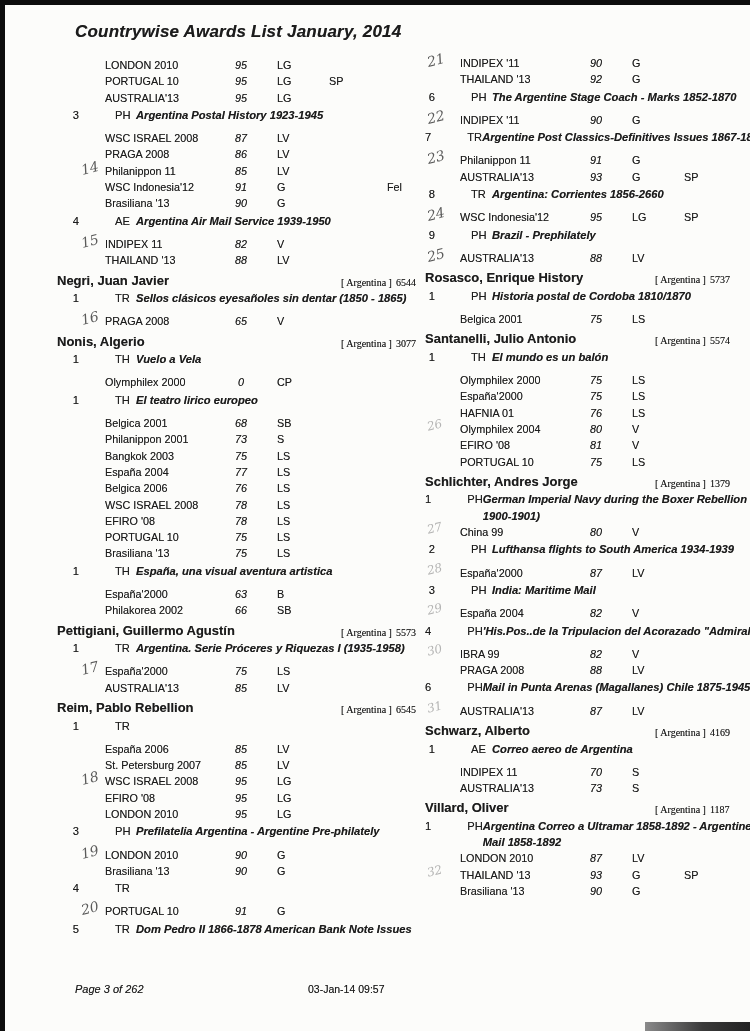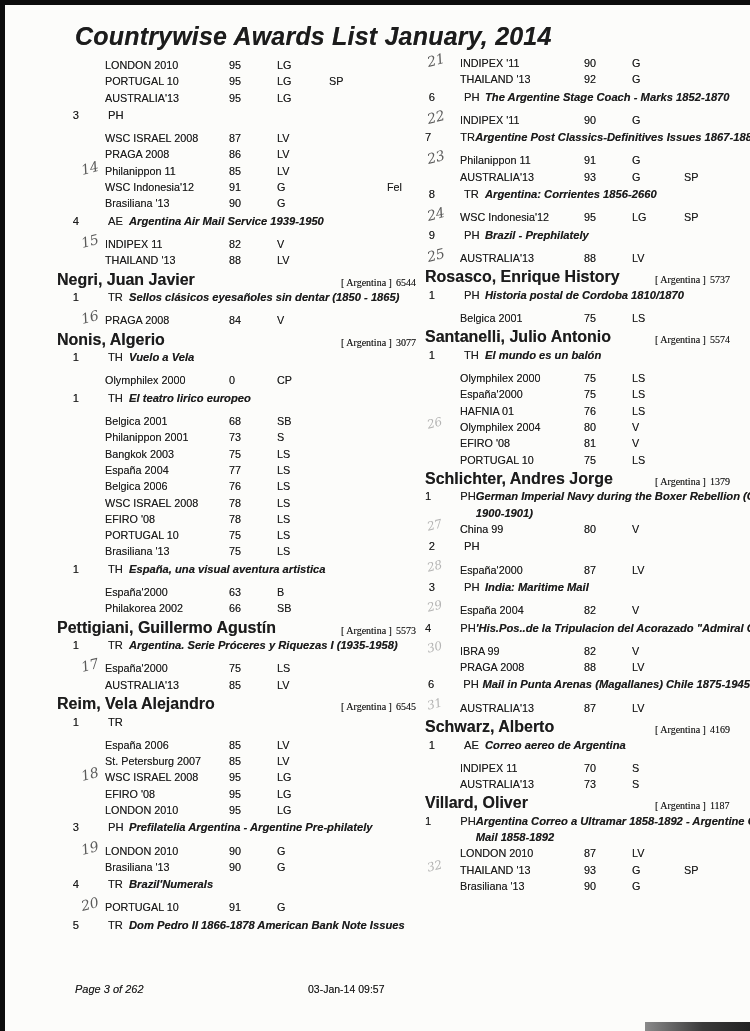--- a/index.html
+++ b/index.html
@@ -5,50 +5,50 @@
   html,body{margin:0;padding:0;background:#e8e8e6;}
   .page{position:relative;width:750px;height:1031px;background:#fcfcfa;overflow:hidden;
         font-family:"Liberation Sans",sans-serif;color:#1c1c1c;
         text-shadow:0 0 .4px rgba(20,20,20,.55);}
   
   .scan-left{position:absolute;left:0;top:0;width:5px;height:100%;background:#0d0d0d;}
   .scan-top{position:absolute;left:0;top:0;width:100%;height:5px;background:#0d0d0d;}
   .scan-streak{position:absolute;left:645px;top:1022px;width:105px;height:9px;
                background:linear-gradient(90deg,#8a8a8a,#3a3a3a 55%,#222);}
   
-  .title{position:absolute;left:75px;top:22px;font-size:25px;font-weight:bold;font-style:italic;
+  .title{position:absolute;left:75px;top:22px;font-size:17px;font-weight:bold;font-style:italic;
          letter-spacing:.2px;}
   
   .col{position:absolute;}
   #col-left{left:57px;top:50px;width:400px;}
   #col-right{left:425px;top:48px;width:325px;}
   
   .awards{position:relative;margin-top:7px;}
   .awards.tight{margin-top:0;}
   #col-left .awards{padding-left:48px;}
   #col-right .awards{padding-left:35px;}
   .arow{display:flex;line-height:16.3px;font-size:10.8px;white-space:nowrap;gap:24px;}
   .ev{width:100px;}
-  .sc{width:24px;text-align:left;}
+  .sc{width:24px;text-align:center;font-style:italic;}
   .md{width:28px;margin-left:0;}
   .sp{width:34px;}
   .nt{}
   
   .exhibit{display:flex;line-height:16.3px;font-size:11.2px;margin-top:1px;}
   .ex-num{text-align:right;}
   #col-left .ex-num{width:22px;}
   #col-right .ex-num{width:10px;}
-  .ex-cls{margin-left:5px;padding-left:24px;}
+  .ex-cls{margin-left:12px;padding-left:24px;}
   #col-left .ex-cls{width:21px;}
   #col-right .ex-cls{width:21px;}
   .ex-title{flex:1;font-weight:bold;font-style:italic;}
   .ex-title span{display:block;white-space:nowrap;}
   
   .person{position:relative;margin-top:2px;line-height:17.5px;}
-  .p-name{font-size:16px;font-weight:bold;}
+  .p-name{font-size:13px;font-weight:bold;}
   .p-tag{position:absolute;top:3px;font-family:"Liberation Serif",serif;font-size:10px;
          white-space:nowrap;}
   #col-left .p-tag{left:284px;}
   #col-right .p-tag{left:230px;}
   .p-id{margin-left:4px;}
   
   .hw{position:absolute;font-family:"DejaVu Serif",serif;font-style:italic;font-size:14px;
       color:#3f3f3f;opacity:.85;transform:rotate(-14deg);text-shadow:none;}
   #col-left .hw{left:24px;}
   #col-right .hw{left:2px;}
@@ -87,20 +87,23 @@
           <span class="ev">AUSTRALIA'13</span>
           <span class="sc">95</span>
           <span class="md">LG</span>
           <span class="sp"></span>
           <span class="nt"></span>
         </div>
       </div>
       <div class="exhibit">
         <span class="ex-num">3</span>
         <span class="ex-cls">PH</span>
+        <div class="ex-title">
+          <span class="ex-line1">Argentina Postal History 1923-1945</span>
+        </div>
       </div>
       <div class="awards">
         <span class="hw" style="top: 29.6px;">14</span>
         <div class="arow">
           <span class="ev">WSC ISRAEL 2008</span>
           <span class="sc">87</span>
           <span class="md">LV</span>
           <span class="sp"></span>
           <span class="nt"></span>
         </div>
@@ -162,21 +165,21 @@
         <span class="ex-num">1</span>
         <span class="ex-cls">TR</span>
         <div class="ex-title">
           <span class="ex-line1">Sellos clásicos eyesañoles sin dentar (1850 - 1865)</span>
         </div>
       </div>
       <div class="awards">
         <span class="hw" style="top: -3px;">16</span>
         <div class="arow">
           <span class="ev">PRAGA 2008</span>
-          <span class="sc">84</span>
+          <span class="sc">65</span>
           <span class="md">V</span>
           <span class="sp"></span>
           <span class="nt"></span>
         </div>
       </div>
       <div class="person"><span class="p-name">Nonis, Algerio</span><span class="p-tag"><span class="p-country">[ Argentina ]</span><span class="p-id">3077</span></span></div>
       <div class="exhibit">
         <span class="ex-num">1</span>
         <span class="ex-cls">TH</span>
         <div class="ex-title">
@@ -305,21 +308,21 @@
           <span class="nt"></span>
         </div>
         <div class="arow">
           <span class="ev">AUSTRALIA'13</span>
           <span class="sc">85</span>
           <span class="md">LV</span>
           <span class="sp"></span>
           <span class="nt"></span>
         </div>
       </div>
-      <div class="person"><span class="p-name">Reim, Vela Alejandro</span><span class="p-tag"><span class="p-country">[ Argentina ]</span><span class="p-id">6545</span></span></div>
+      <div class="person"><span class="p-name">Reim, Pablo Rebellion</span><span class="p-tag"><span class="p-country">[ Argentina ]</span><span class="p-id">6545</span></span></div>
       <div class="exhibit">
         <span class="ex-num">1</span>
         <span class="ex-cls">TR</span>
       </div>
       <div class="awards">
         <span class="hw" style="top: 29.6px;">18</span>
         <div class="arow">
           <span class="ev">España 2006</span>
           <span class="sc">85</span>
           <span class="md">LV</span>
@@ -375,23 +378,20 @@
           <span class="ev">Brasiliana '13</span>
           <span class="sc">90</span>
           <span class="md">G</span>
           <span class="sp"></span>
           <span class="nt"></span>
         </div>
       </div>
       <div class="exhibit">
         <span class="ex-num">4</span>
         <span class="ex-cls">TR</span>
-        <div class="ex-title">
-          <span class="ex-line1">Brazil'Numerals</span>
-        </div>
       </div>
       <div class="awards">
         <span class="hw" style="top: -3px;">20</span>
         <div class="arow">
           <span class="ev">PORTUGAL 10</span>
           <span class="sc">91</span>
           <span class="md">G</span>
           <span class="sp"></span>
           <span class="nt"></span>
         </div>
@@ -582,20 +582,23 @@
           <span class="ev">China 99</span>
           <span class="sc">80</span>
           <span class="md">V</span>
           <span class="sp"></span>
           <span class="nt"></span>
         </div>
       </div>
       <div class="exhibit">
         <span class="ex-num">2</span>
         <span class="ex-cls">PH</span>
+        <div class="ex-title">
+          <span class="ex-line1">Lufthansa flights to South America 1934-1939</span>
+        </div>
       </div>
       <div class="awards">
         <span class="hw faint" style="top: -3px;">28</span>
         <div class="arow">
           <span class="ev">España'2000</span>
           <span class="sc">87</span>
           <span class="md">LV</span>
           <span class="sp"></span>
           <span class="nt"></span>
         </div>

